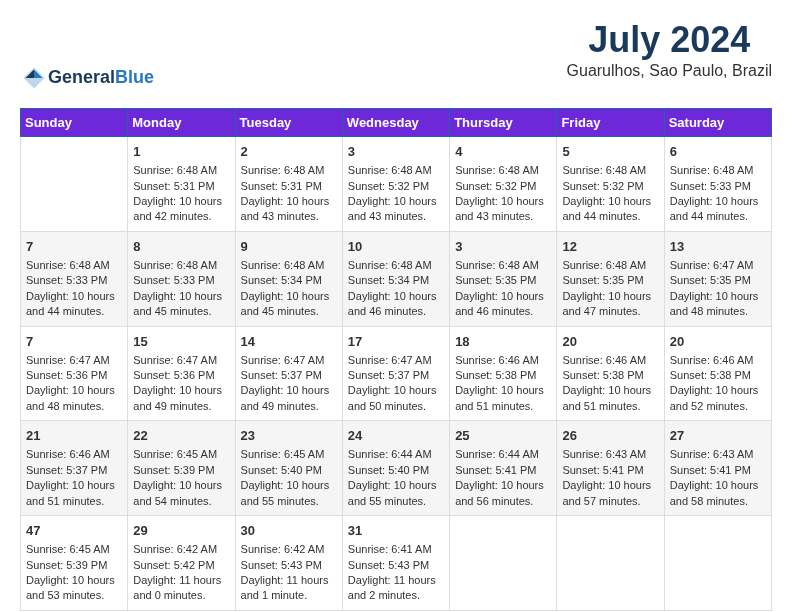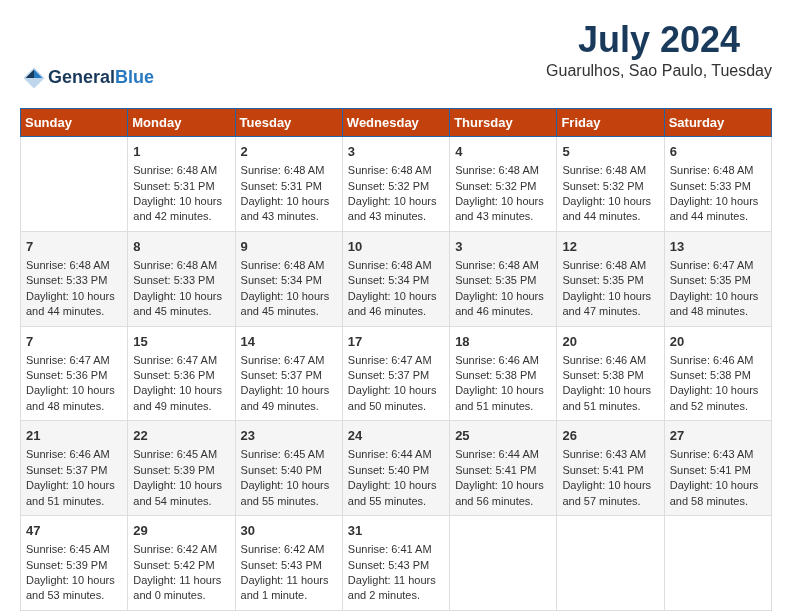--- a/index.html
+++ b/index.html
@@ -45,21 +45,21 @@
       font-size: 16px;
       color: #333;
       margin-top: 2px;
     }
     table {
       width: 100%;
       border-collapse: collapse;
       font-size: 11px;
     }
     thead th {
-      background-color: #c2410c;
+      background-color: #6d28d9;
       color: #fff;
       padding: 6px 4px;
       text-align: left;
       font-size: 13px;
       font-weight: bold;
       border: 1px solid #2165a8;
     }
     tbody tr {
       border-bottom: 1px solid #ccc;
     }
@@ -102,21 +102,21 @@
       <path d="M20 8 L20 20 L8 20 Z" fill="#1a3a5c"></path>
     </svg>
     <div>
       <div class="logo-text">
         <span style="color:#1a3a5c;">General</span><span class="logo-blue">Blue</span>
       </div>
     </div>
   </div>
   <div class="title-area">
     <div class="month-year">July 2024</div>
-    <div class="location">Guarulhos, Sao Paulo, Tuesday</div>
+    <div class="location">Guarulhos, Sao Paulo, Brazil</div>
   </div>
 </div>
 
 <table>
   <thead>
     <tr>
       <th>Sunday</th>
       <th>Monday</th>
       <th>Tuesday</th>
       <th>Wednesday</th>

